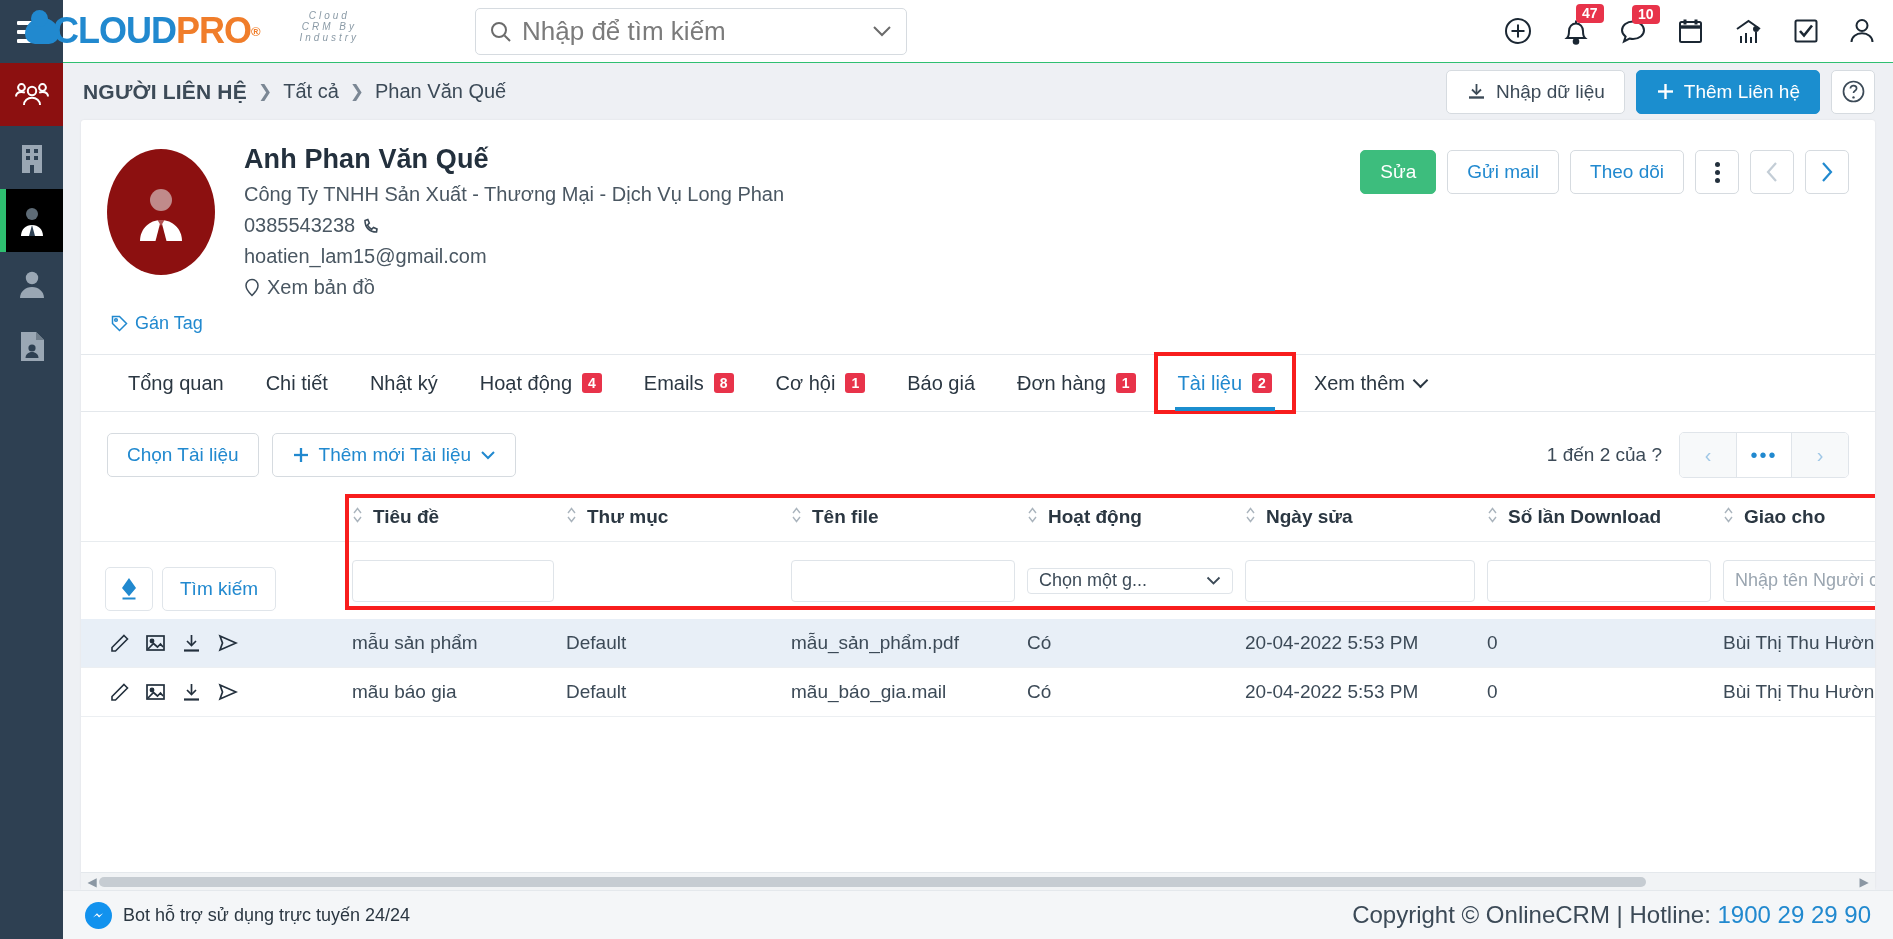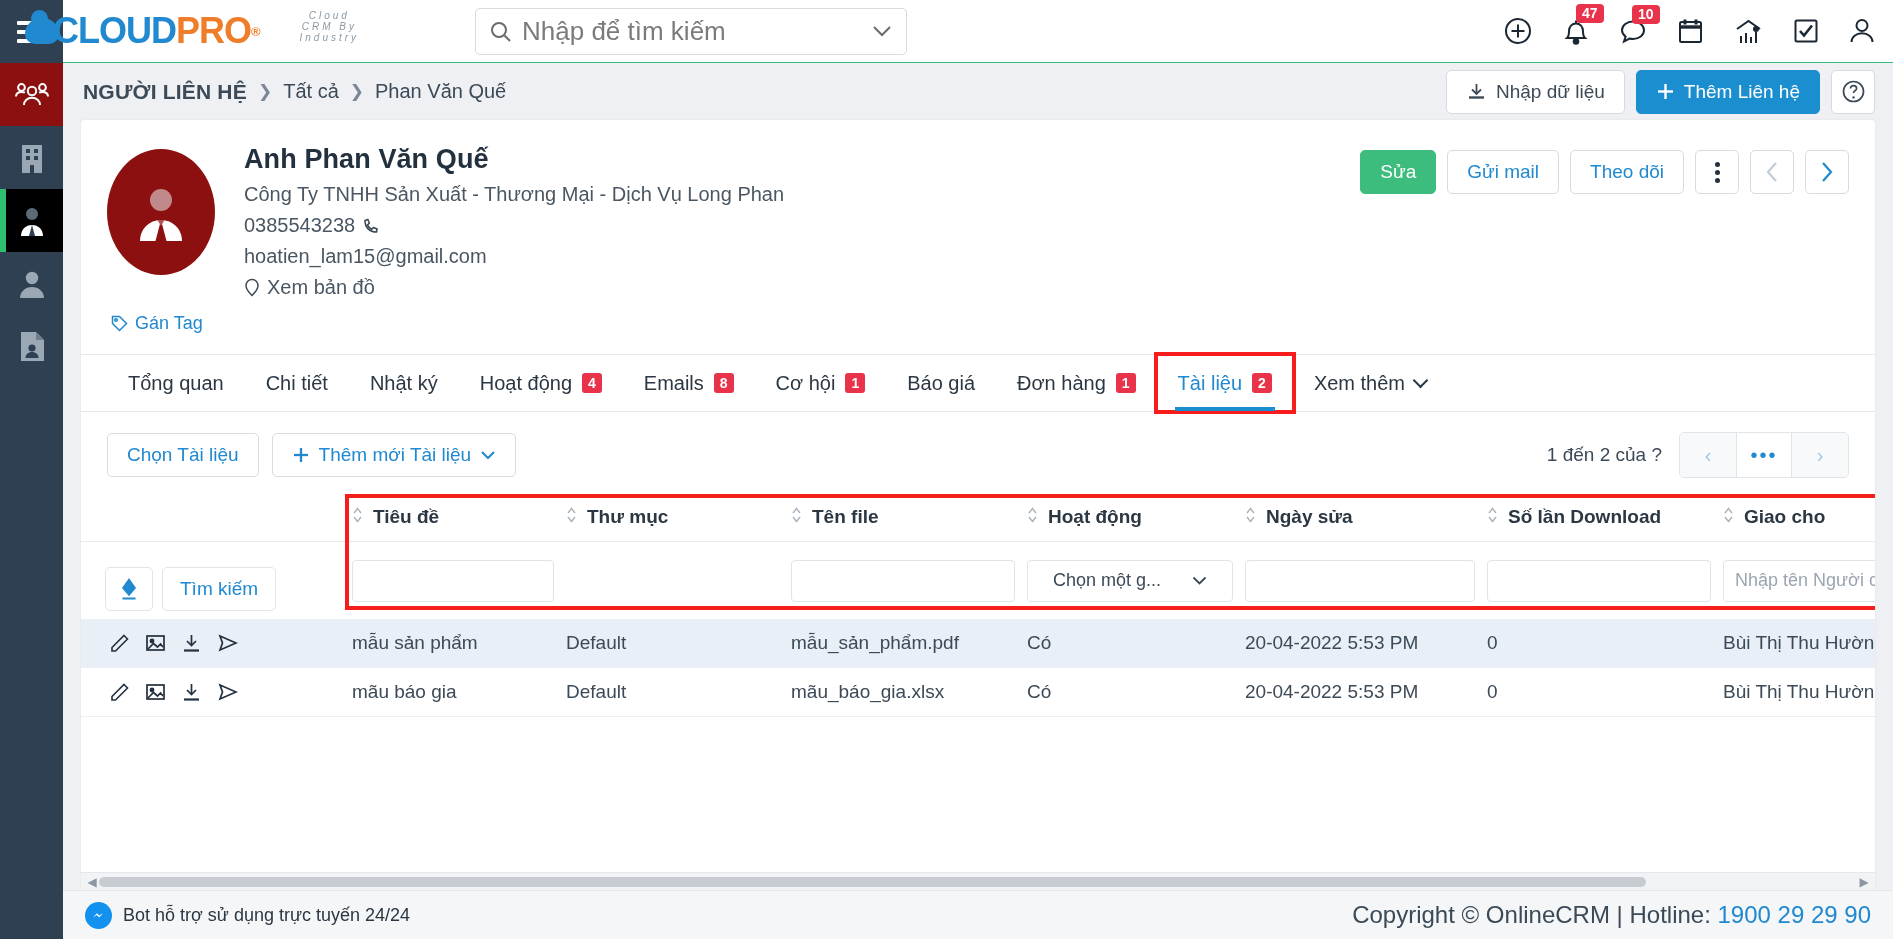--- a/index.html
+++ b/index.html
@@ -162,22 +162,22 @@
   tr.filterrow td { padding: 8px 6px 8px 6px; }
   tr.datarow.alt { background: #e8eff7; }
   tr.datarow { border-bottom: 1px solid #eceff2; }
   .finput {
     width: 100%; height: 42px; border: 1px solid #dfe4e9; border-radius: 4px;
     padding: 0 11px; font-size: 18px; color: #3c4a57; outline: 0;
     font-family: "Liberation Sans", sans-serif; background: #fff;
   }
   .finput::placeholder { color: #9aa5b0; }
   .fselect {
-    width: 100%; height: 42px; border: 1px solid #dfe4e9; border-radius: 4px;
-    padding: 0 25px; font-size: 18px; color: #3c4a57; display: flex;
+    width: 100%; height: 26px; border: 1px solid #dfe4e9; border-radius: 4px;
+    padding: 0 11px; font-size: 18px; color: #3c4a57; display: flex;
     align-items: center; justify-content: space-between; background: #fff; cursor: pointer;
   }
   .rowicons { display: flex; gap: 15px; align-items: center; color: #23303d; padding-left: 22px; }
   .rowicons span { cursor: pointer; display: flex; }
   .searchcell { display: flex; gap: 9px; align-items: center; padding-left: 18px; margin-top: 17px; }
   .eraser-btn, .search-btn {
     height: 44px; border: 1px solid #e0e5ea; border-radius: 5px; background: #fff;
     display: flex; align-items: center; justify-content: center; cursor: pointer; color: #2189cf;
   }
   .eraser-btn { width: 48px; }
@@ -674,21 +674,21 @@
                   </span>
                   <span>
                     <svg width="21" height="20" viewBox="0 0 21 20" fill="none" stroke="#23303d" stroke-width="1.7">
                         <polygon points="3,3 19,10 3,17 5.5,10"></polygon>
                       </svg>
                   </span>
                 </div>
               </td>
               <td>mãu báo gia</td>
               <td>Default</td>
-              <td>mãu_báo_gia.xlsx</td>
+              <td>mãu_báo_gia.mail</td>
               <td>Có</td>
               <td>20-04-2022 5:53 PM</td>
               <td>0</td>
               <td>Bùi Thị Thu Hường</td>
             </tr>
           </tbody>
         </table>
       </div>
 
       <div class="hscroll">

